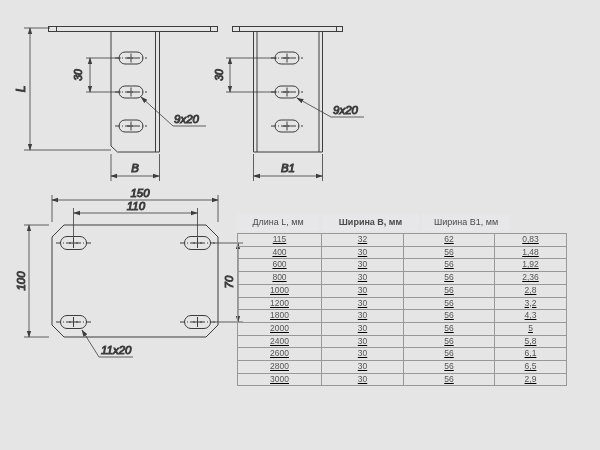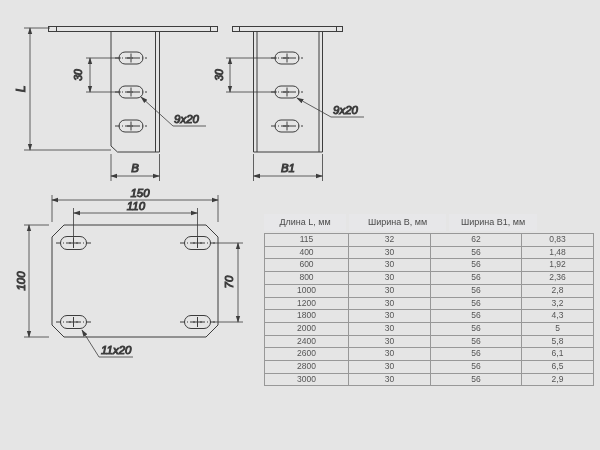--- a/index.html
+++ b/index.html
@@ -1,26 +1,26 @@
 <!DOCTYPE html>
 <html><head>
 <meta charset="utf-8">
 <style>
   html,body{margin:0;padding:0;background:#fff;}
   #page{position:relative;width:600px;height:450px;background:#e5e5e5;overflow:hidden;
         font-family:"Liberation Sans",sans-serif;}
   #drawing-svg{position:absolute;left:0;top:0;}
   .dim-text{font-family:"Liberation Sans",sans-serif;font-style:italic;fill:#3d3d3d;}
   
-  #spec-table{position:absolute;left:264px;top:214px;width:329px;}
+  #spec-table{position:absolute;left:237px;top:214px;width:329px;}
   .tbl-head{display:flex;gap:3px;}
   .tbl-head .hcell{background:#e7e7e9;color:#4a4a4a;font-size:9px;line-height:17px;
       height:17px;text-align:center;white-space:nowrap;overflow:hidden;}
-  .hc0{width:82px;} .hc1{width:97px;} .hc2{width:88px;} .hc3{width:71px;}
-  #spec-body{border-collapse:collapse;table-layout:fixed;width:329px;margin-top:2px;}
+  .hc0{width:82px;} .hc1{width:97px;font-weight:bold;} .hc2{width:88px;} .hc3{width:71px;}
+  #spec-body{border-collapse:collapse;table-layout:fixed;width:329px;margin-top:2px;text-decoration:underline;}
   #spec-body td{border:1px solid #989898;font-size:8.5px;color:#555;text-align:center;
       height:11.7px;line-height:11.7px;padding:0;overflow:hidden;}
   #spec-body{border:1px solid #8a8a8a;}
 </style>
 </head>
 <body>
 
 <div id="page">
 
   <svg id="drawing-svg" width="600" height="450" viewBox="0 0 600 450" stroke="#3d3d3d" stroke-width="1" fill="none">

